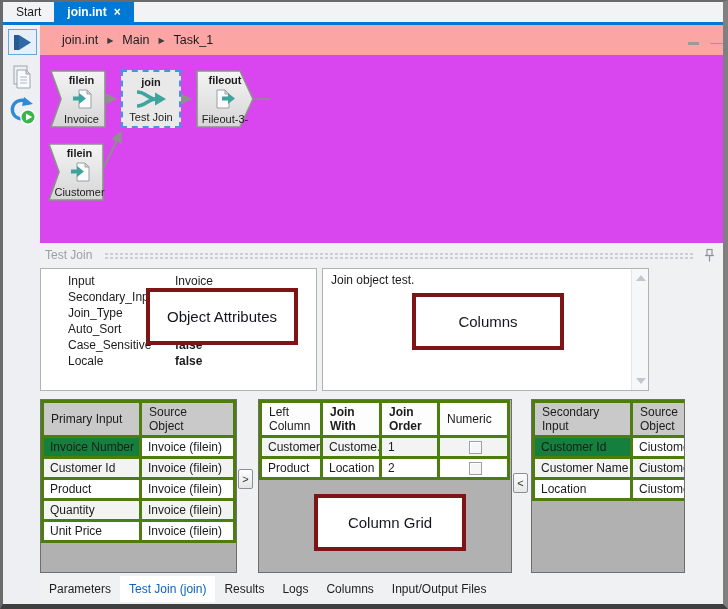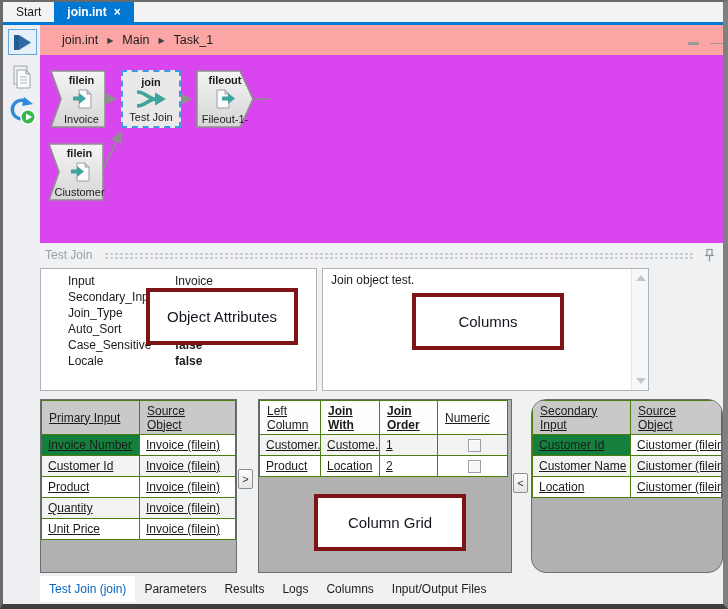--- a/index.html
+++ b/index.html
@@ -64,38 +64,38 @@
   .sb-down{bottom:6px;border-top:6px solid #c3c7cb;}
   
   .callout{position:absolute;width:152px;height:57px;background:#fff;border:4px solid var(--maroon);
            display:flex;align-items:center;justify-content:center;font-size:15px;color:#15151f;z-index:6;}
   .co-attrs{left:143px;top:286px;}
   .co-comments{left:409px;top:291px;}
   .co-grid{left:311px;top:492px;}
   
   .grid{position:absolute;top:397px;height:174px;background:#b1b1b1;border:1px solid #6e6e6e;overflow:hidden;}
   .grid table{border-collapse:collapse;table-layout:fixed;font-size:12px;}
-  .grid th,.grid td{border:1px solid #4d7c0f;text-align:left;overflow:hidden;white-space:nowrap;text-decoration:underline;}
+  .grid th,.grid td{border:3px solid #4d7c0f;text-align:left;overflow:hidden;white-space:nowrap;}
   .grid th{background:#c9c9c9;font-weight:normal;white-space:pre-line;line-height:14px;padding:2px 3px 2px 7px;height:34px;vertical-align:middle;}
   .grid td{background:#fff;padding:1px 3px 1px 6px;height:21px;}
   .grid tr.alt td{background:#f3f3f3;}
   .grid td.cursor{background:#15803d;margin-left:20px;}
   #grid-primary{left:37px;width:197px;}
   #grid-primary table{width:195px;}
   #grid-primary th:first-child,#grid-primary td:first-child{width:98px;}
   #grid-join{left:255px;width:254px;}
   #grid-join table{width:248px;}
   #grid-join th{background:#fdfdfd;}
   #grid-join th:nth-child(1){width:61px;}
   #grid-join th:nth-child(2){width:59px;font-weight:bold;}
   #grid-join th:nth-child(3){width:58px;font-weight:bold;}
   #grid-join th:nth-child(4){width:70px;}
   #grid-join td.numeric{text-align:center;}
   .cb{display:inline-block;width:13px;height:13px;background:#f6f6f6;border:1px solid #9aa0a6;box-shadow:inset 1px 1px 0 #ffffff;vertical-align:middle;}
-  #grid-secondary{left:528px;width:192px;border-radius:15px;}
+  #grid-secondary{left:528px;width:154px;}
   #grid-secondary table{width:190px;}
   #grid-secondary th:first-child,#grid-secondary td:first-child{width:98px;}
   .movebtn{position:absolute;width:15px;height:20px;background:linear-gradient(#fdfdfd,#e6e6e6);
            border:1px solid #8a8f94;border-radius:2px;display:flex;align-items:center;justify-content:center;
            font-size:11px;color:#333;cursor:default;}
   #btn-right{left:235px;top:467px;}
   #btn-left{left:510px;top:471px;}
   
   .btabs{position:absolute;left:37px;top:573px;width:683px;height:29px;display:flex;align-items:flex-start;}
   .btab{margin-top:1px;height:26px;line-height:26px;padding:0 9px;font-size:12px;color:#1e1e1e;cursor:default;}
@@ -199,21 +199,21 @@
         <polygon points="1,1 44,1 57,29 44,57 1,57" fill="url(#g2)" stroke="#8f8f8f" stroke-width="1.6"></polygon>
       </svg>
       <span class="lbl ntype">fileout</span>
       <span class="nicon">
         <svg width="24" height="22" viewBox="0 0 24 22">
           <path d="M4 2 h8 l4 4 v14 h-12 z" fill="#fbfbfb" stroke="#9aa0a6"></path>
           <path d="M12 2 l4 4 h-4 z" fill="#d7dbdf" stroke="#9aa0a6"></path>
           <path d="M9 8.5 h6 v-3.5 l7 5.5 -7 5.5 v-3.5 h-6 z" fill="#3fa39e"></path>
         </svg>
       </span>
-      <span class="lbl">Fileout-1-</span>
+      <span class="lbl">Fileout-3-</span>
     </div>
 
     <div class="node node-filein" style="left:8px;top:88px;width:56px;height:58px;">
       <svg class="shape" width="56" height="58" viewBox="0 0 56 58">
         <defs>
             <linearGradient id="g3" x1="0" y1="0" x2="0" y2="1">
               <stop offset="0" stop-color="#f4f4f4"></stop>
               <stop offset="1" stop-color="#d6d6d6"></stop>
             </linearGradient>
           </defs>
@@ -379,21 +379,21 @@
           </tr>
           <tr>
             <td>Location</td>
             <td>Ciustomer (filein)</td>
           </tr>
         </tbody>
     </table>
   </div>
 
   <div class="btabs">
+      <span class="btab">Parameters</span>
       <span class="btab active">Test Join (join)</span>
-      <span class="btab">Parameters</span>
       <span class="btab">Results</span>
       <span class="btab">Logs</span>
       <span class="btab">Columns</span>
       <span class="btab">Input/Output Files</span>
     </div>
 
 </div>
 
 </body></html>

